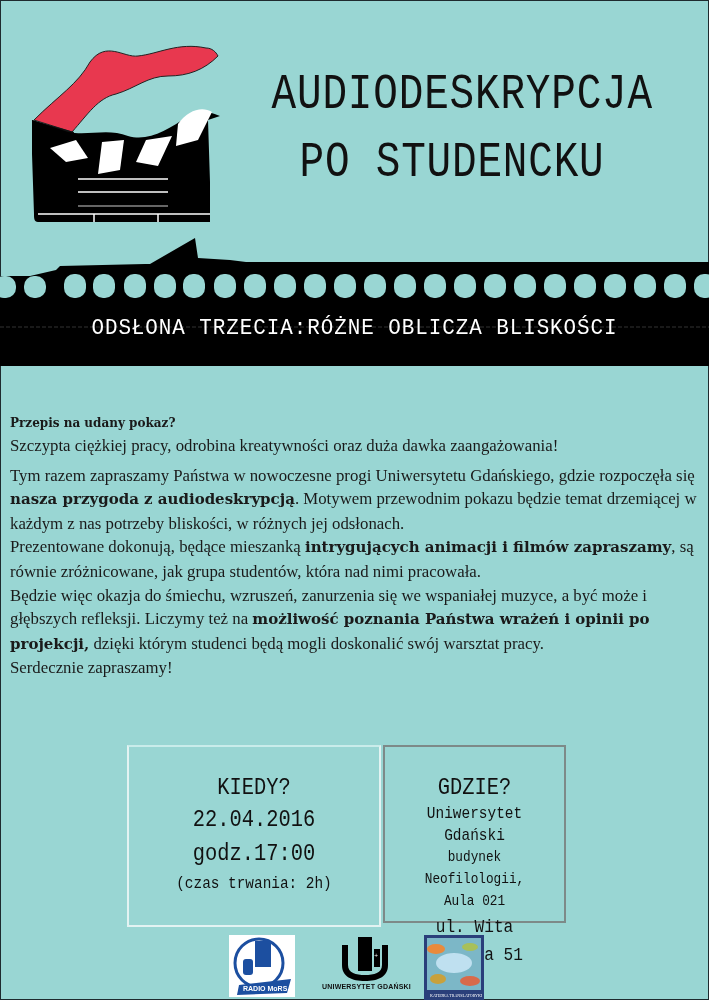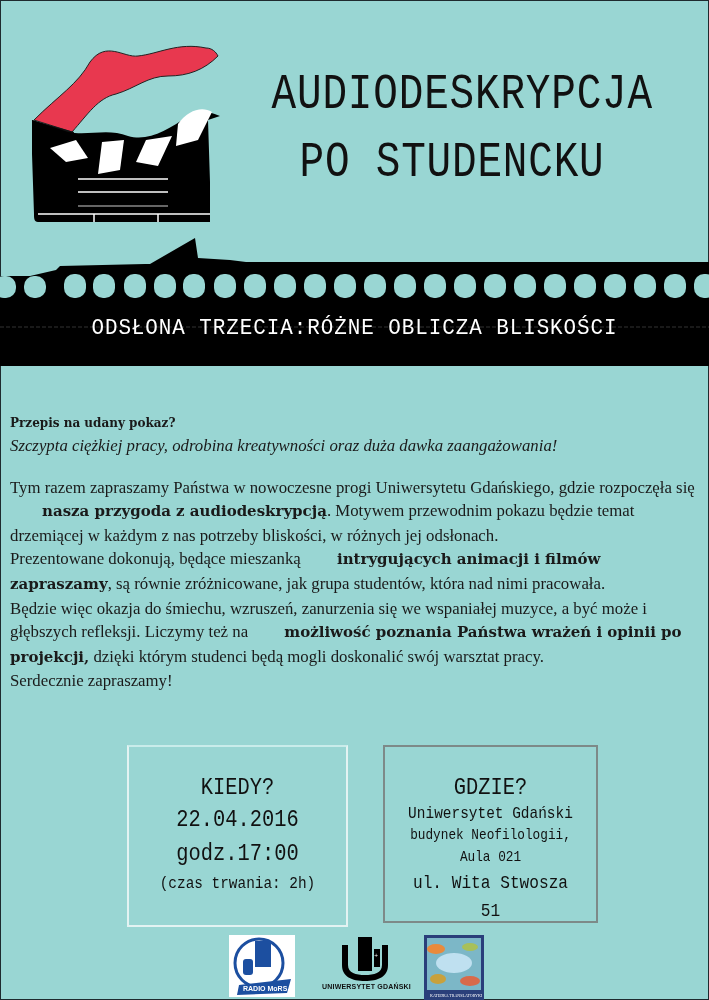--- a/index.html
+++ b/index.html
@@ -7,25 +7,25 @@
   .frame { position:absolute; left:0; top:0; width:707px; height:998px; border:1px solid #1e2a2e; box-sizing:content-box; }
   .clapper { position:absolute; left:28px; top:36px; width:202px; height:186px; }
   .title { position:absolute; left:232px; top:66px; width:440px; text-align:center; font-family:"Liberation Mono","DejaVu Sans Mono",monospace; color:#111; letter-spacing:1px; transform:scaleX(0.82); transform-origin:center top; }
   .title .l1 { font-size:50px; line-height:58px; }
   .title .l2 { font-size:50px; line-height:58px; margin-top:10px; }
   .strip { position:absolute; left:0; top:234px; width:709px; height:132px; }
   .subtitle { position:absolute; left:0; top:316px; width:709px; text-align:center; color:#fff; font-family:"Liberation Mono","DejaVu Sans Mono",monospace; font-size:22px; letter-spacing:1px; transform:scaleX(0.95); }
   .body { position:absolute; left:10px; top:412px; width:690px; color:#1a1a1a; font-family:"Liberation Serif","DejaVu Serif",serif; font-size:16.8px; line-height:23.6px; }
   .body h2 { margin:0; font-family:"DejaVu Serif",serif; font-size:12px; font-weight:bold; line-height:22px; }
   .body p { margin:0; }
-  .body .intro { margin-bottom:18px;font-style:italic; }
-  .body b { font-family:"DejaVu Serif",serif; font-weight:bold; font-size:15px;margin-left:32px; }
+  .body .intro { margin-bottom:6px; }
+  .body b { font-family:"DejaVu Serif",serif; font-weight:bold; font-size:15px; }
   .box { position:absolute; box-sizing:border-box; text-align:center; font-family:"Liberation Mono","DejaVu Sans Mono",monospace; color:#111; }
-  .box.when { left:127px; top:745px; width:221px; height:182px; border:2px solid #e3f3f2; border-top-color:#c9ecea; }
-  .box.where { left:383px; top:745px; width:215px; height:178px; border:2px solid #7d8a88; }
+  .box.when { left:127px; top:745px; width:254px; height:182px; border:2px solid #e3f3f2; border-top-color:#c9ecea; }
+  .box.where { left:383px; top:745px; width:183px; height:178px; border:2px solid #7d8a88; }
   .box .h { font-size:24px; line-height:30px; margin-top:26px; transform:scaleX(0.85); }
   .when .d { font-size:24px; line-height:34px; transform:scaleX(0.85); }
   .when .s { font-size:16px; line-height:26px; transform:scaleX(0.9); }
   .where .a { font-size:17px; line-height:22px; transform:scaleX(0.85); }
   .where .b { font-size:15px; line-height:22px; transform:scaleX(0.85); }
   .where .c { font-size:19px; line-height:28px; transform:scaleX(0.85); }
   .logo { position:absolute; top:935px; }
   .logo.mors { left:229px; width:66px; height:62px; background:#fff; }
   .logo.ug { left:330px; width:70px; height:62px; }
   .logo.kt { left:424px; width:60px; height:65px; background:#2a3f7a; }

